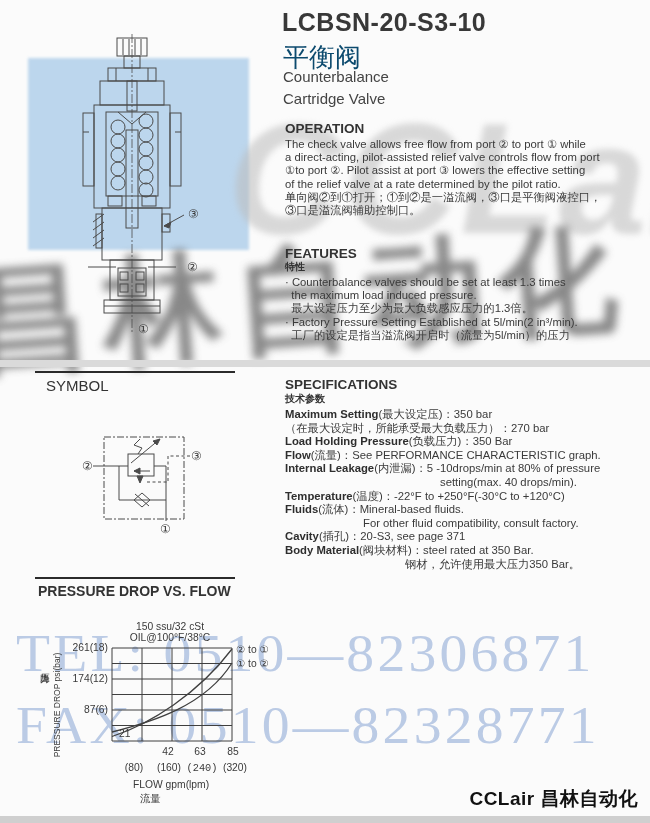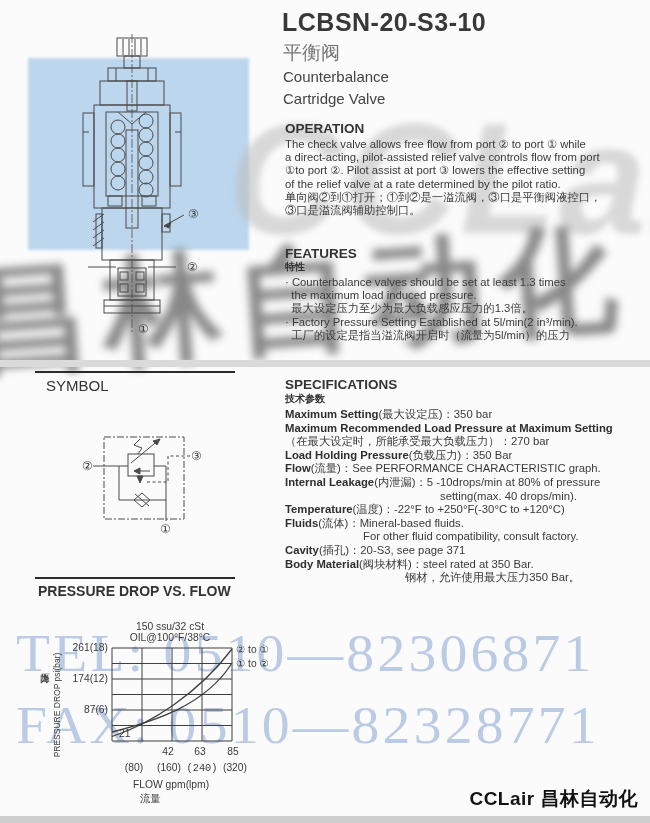--- a/index.html
+++ b/index.html
@@ -18,21 +18,21 @@
     transform:rotate(-4deg); transform-origin:left center;}
   .wm-tel{left:16px; top:624px; font-family:"Liberation Serif", serif; font-size:52px;
     color:#b5c6e3; opacity:.9; letter-spacing:3px; white-space:nowrap;
     transform:scaleX(1.07); transform-origin:left top;}
   .wm-fax{top:696px;}
   
   .band-mid{left:0; top:360px; width:650px; height:7px; background:#dadada;}
   .band-bottom{left:0; top:816px; width:650px; height:7px; background:#cfcfcf;}
   
   .model{left:282px; top:8px; font-size:25px; font-weight:bold; letter-spacing:0.5px;}
-  .cn-name{left:283px; top:40px; font-size:19px; color:#737373;}
+  .cn-name{left:283px; top:40px; font-size:26px; color:#0c4a6e;}
   .en-name{left:283px; font-size:15px; color:#444;}
   
   .h-en{font-size:13.5px; font-weight:bold; color:#333;}
   .h-cn{font-size:10px; font-weight:bold; color:#333;text-align:right;}
   .body-txt{font-size:11.3px; line-height:13.2px; color:#3a3a3a; white-space:pre-wrap; width:367px;}
   .spec-line{font-size:11.3px; line-height:13.6px; color:#3a3a3a; white-space:pre;}
   .spec-line b{color:#2e2e2e;}
   .rule{height:1.5px; background:#2b2b2b;}
   
   .chart-title{font-size:10.3px; color:#3a3a3a;}
@@ -180,21 +180,20 @@
     <line x1="140" y1="476" x2="140" y2="482" stroke-dasharray="2 2"></line>
   </svg>
   <span class="abs port-label" style="left:82px; top:459px;">②</span>
   <span class="abs port-label" style="left:191px; top:449px;">③</span>
   <span class="abs port-label" style="left:160px; top:522px;">①</span>
 
   <div class="abs h-en" style="left:285px; top:377px;">SPECIFICATIONS</div>
   <div class="abs h-cn" style="left:285px; top:392px;">技术参数</div>
   <div class="abs" style="left:285px; top:408px; width:365px;">
     <div class="spec-line"><b>Maximum Setting</b><span>(最大设定压)：350 bar</span></div>
-    <div class="spec-line"><b>Maximum Recommended Load Pressure at Maximum Setting</b><span></span></div>
     <div class="spec-line"><b></b><span>（在最大设定时，所能承受最大负载压力）：270 bar</span></div>
     <div class="spec-line"><b>Load Holding Pressure</b><span>(负载压力)：350 Bar</span></div>
     <div class="spec-line"><b>Flow</b><span>(流量)：See PERFORMANCE CHARACTERISTIC graph.</span></div>
     <div class="spec-line"><b>Internal Leakage</b><span>(内泄漏)：5 -10drops/min at 80% of pressure</span></div>
     <div class="spec-line" style="padding-left:155px;"><b></b><span>setting(max. 40 drops/min).</span></div>
     <div class="spec-line"><b>Temperature</b><span>(温度)：-22°F to +250°F(-30°C to +120°C)</span></div>
     <div class="spec-line"><b>Fluids</b><span>(流体)：Mineral-based fluids.</span></div>
     <div class="spec-line" style="padding-left:78px;"><b></b><span>For other fluid compatibility, consult factory.</span></div>
     <div class="spec-line"><b>Cavity</b><span>(插孔)：20-S3, see page 371</span></div>
     <div class="spec-line"><b>Body Material</b><span>(阀块材料)：steel rated at 350 Bar.</span></div>

